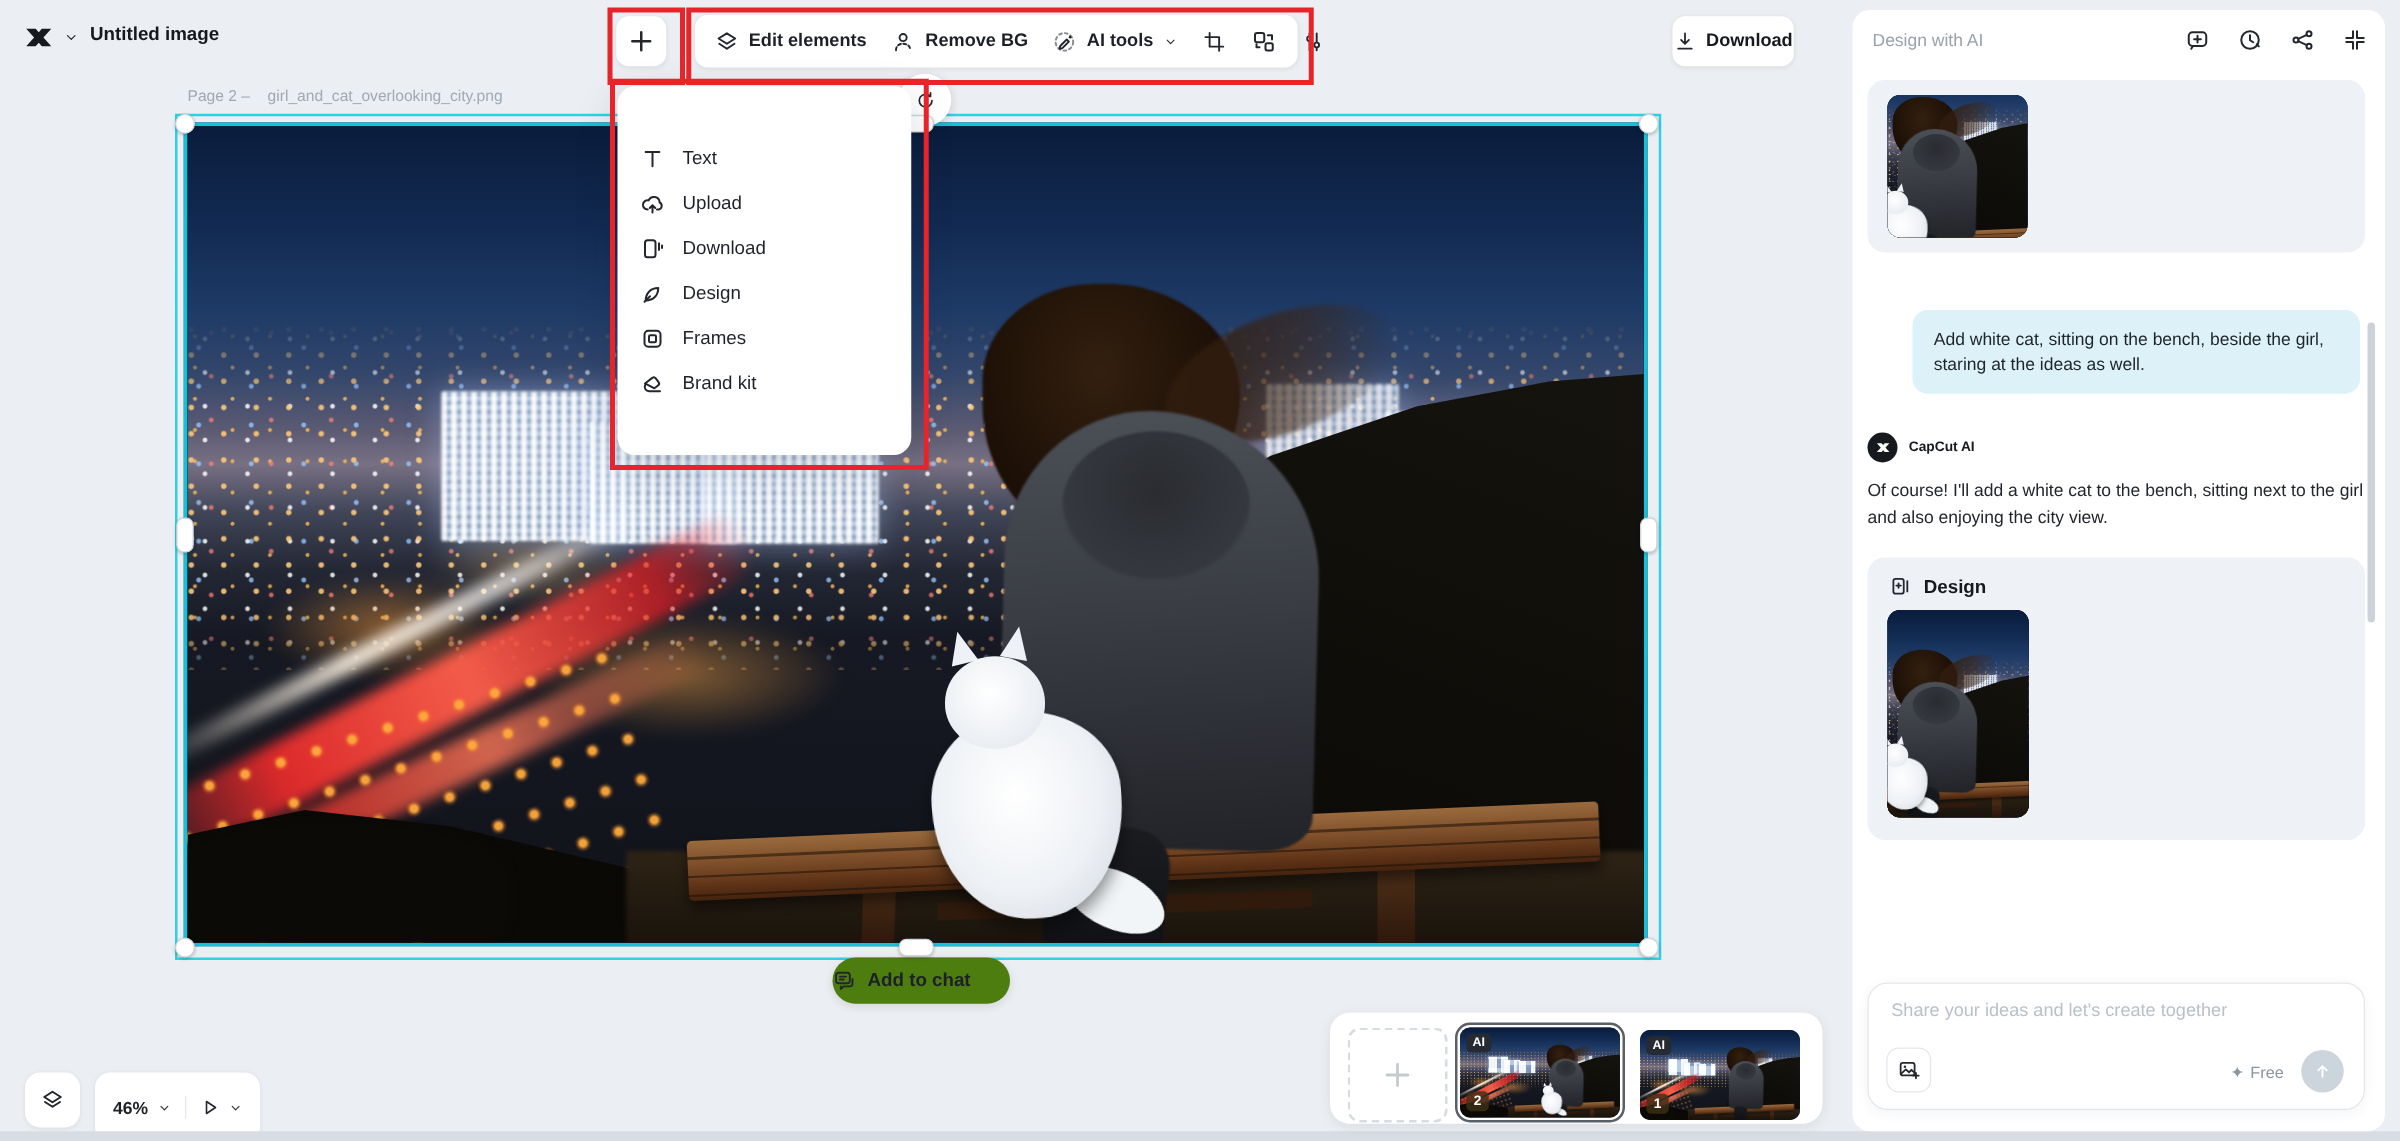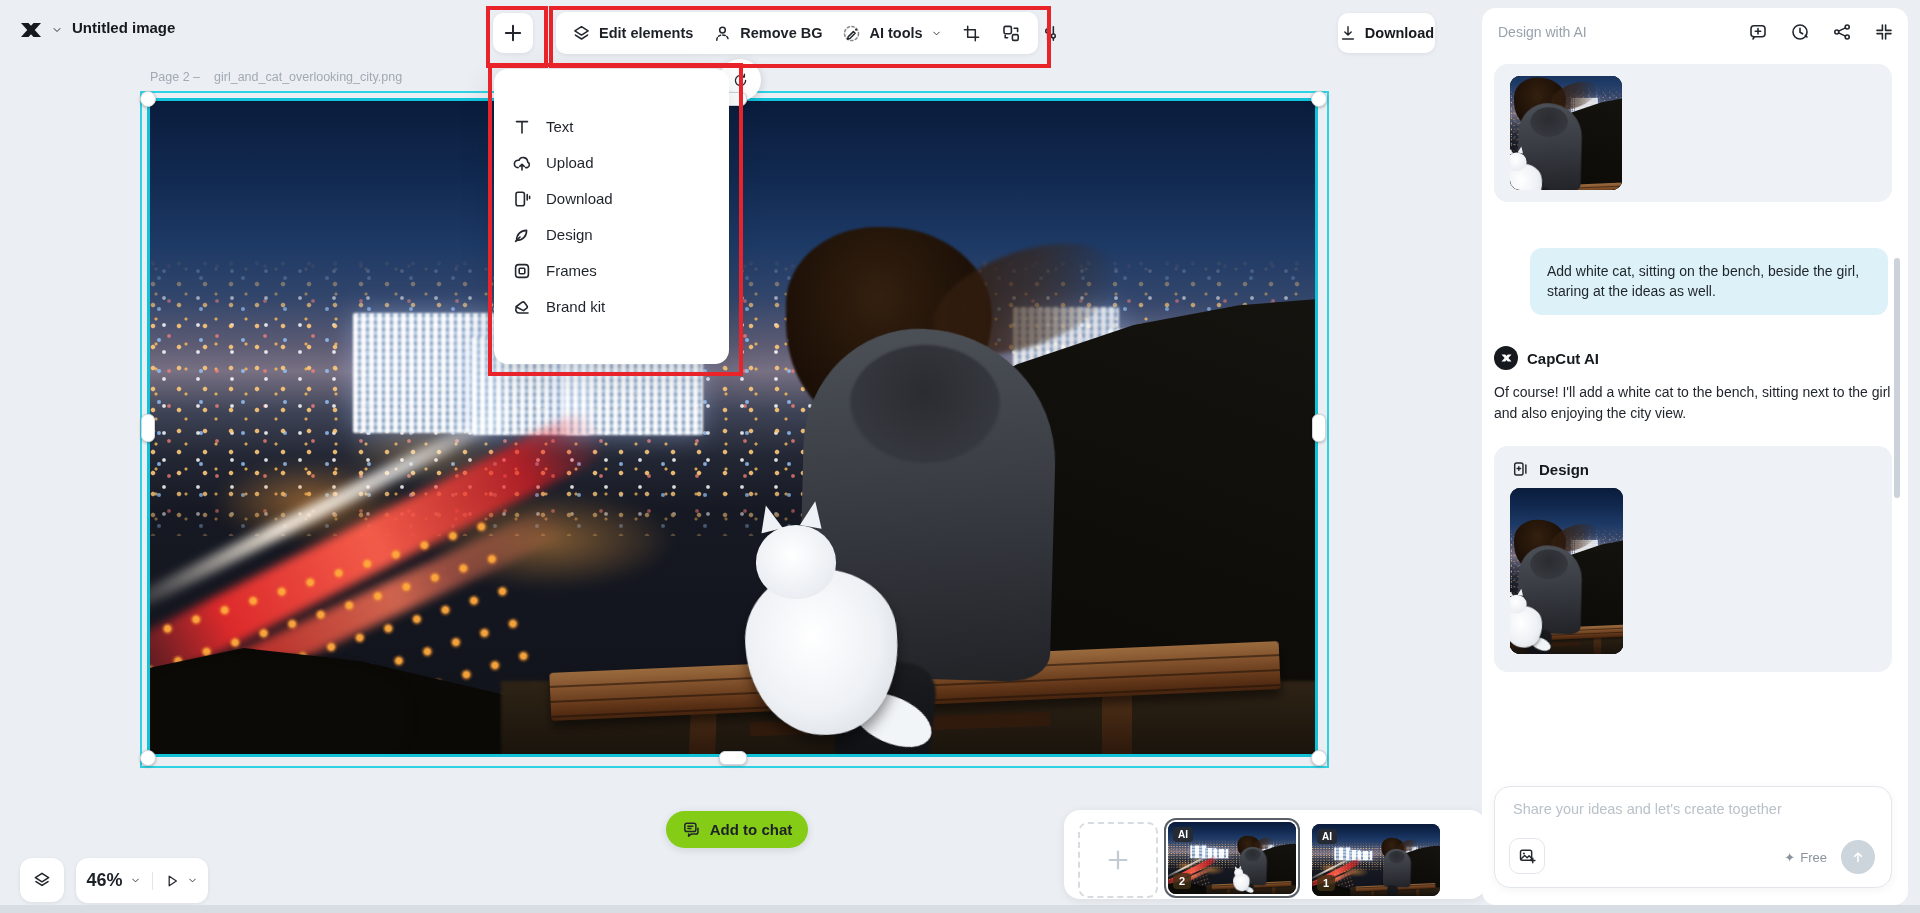--- a/index.html
+++ b/index.html
@@ -23,54 +23,54 @@
 
   
   .page-label{left:150px;top:70px;font-size:12.5px;color:#a1a9b3;display:flex;gap:14px;}
   .canvas-frame{left:147px;top:98px;width:1171px;height:659px;box-sizing:border-box;border:3px solid #12c2d8;background:#0c1526;overflow:hidden;z-index:2;}
   .canvas-outline{left:140px;top:91px;width:1185px;height:673px;border:2px solid #2ed2e2;pointer-events:none;z-index:3;}
   .handle{background:#fff;border:1px solid #cfd6dd;box-shadow:0 1px 3px rgba(0,0,0,.25);z-index:6;}
   .h-corner{width:14px;height:14px;border-radius:50%;}
   .h-pill-h{width:26px;height:12px;border-radius:6px;}
   .h-pill-v{width:12px;height:26px;border-radius:6px;}
   .refresh-btn{left:719px;top:59px;width:42px;height:42px;border-radius:50%;background:#fff;box-shadow:0 2px 8px rgba(20,30,40,.18);display:flex;align-items:center;justify-content:center;z-index:4;cursor:pointer;}
-  .add-chat-btn{left:666px;top:766px;width:142px;height:37px;border-radius:19px;background:#84cc16;box-shadow:0 2px 8px rgba(20,30,40,.12);display:flex;align-items:center;justify-content:center;gap:9px;font-size:15px;font-weight:600;color:#1d2127;z-index:5;cursor:pointer;margin-top:45px;}
+  .add-chat-btn{left:666px;top:766px;width:142px;height:37px;border-radius:19px;background:#4d7c0f;box-shadow:0 2px 8px rgba(20,30,40,.12);display:flex;align-items:center;gap:9px;font-size:15px;font-weight:600;color:#1d2127;z-index:5;cursor:pointer;}
 
   
   .add-menu{left:494px;top:69px;width:235px;height:295px;background:#fff;border-radius:14px;box-shadow:0 10px 34px rgba(20,30,50,.16);z-index:30;display:flex;flex-direction:column;justify-content:center;padding:20px 0;box-sizing:border-box;}
   .menu-item{height:36px;display:flex;align-items:center;gap:14px;padding-left:18px;font-size:15px;color:#1f2329;cursor:pointer;}
 
   
   .layers-btn{left:20px;top:858px;width:44px;height:44px;border-radius:12px;display:flex;align-items:center;justify-content:center;cursor:pointer;}
-  .zoom-pill{left:76px;top:858px;width:132px;height:45px;border-radius:12px;display:flex;align-items:center;justify-content:center;gap:7px;font-size:18px;font-weight:600;color:#1d2127;}
+  .zoom-pill{left:76px;top:858px;width:132px;height:56px;border-radius:12px;display:flex;align-items:center;justify-content:center;gap:7px;font-size:14px;font-weight:600;color:#1d2127;}
   .v-div{width:1px;height:18px;background:#e2e6ea;margin:0 4px;}
 
   
-  .pages-card{left:1064px;top:810px;width:394px;height:89px;border-radius:16px;background:#fff;box-shadow:0 2px 10px rgba(20,30,40,.08);z-index:5;padding-left:28px;}
+  .pages-card{left:1064px;top:810px;width:394px;height:89px;border-radius:16px;background:#fff;box-shadow:0 2px 10px rgba(20,30,40,.08);z-index:5;}
   .add-page{left:14px;top:12px;width:76px;height:72px;border:2px dashed #d7dce2;border-radius:10px;display:flex;align-items:center;justify-content:center;cursor:pointer;}
   .thumb{overflow:hidden;border-radius:8px;background:#0c1526;cursor:pointer;}
   .thumb-sel{left:100px;top:8px;width:136px;height:80px;border:2px solid #596068;border-radius:12px;background:#fff;padding:2px;box-sizing:border-box;}
   .thumb-win{position:relative;width:128px;height:72px;}
   .thumb1-wrap{left:246px;top:12px;width:132px;height:76px;border-radius:10px;padding:2px;box-sizing:border-box;}
   .badge-ai{position:absolute;left:5px;top:5px;background:#262b33;color:#fff;font-size:10px;font-weight:700;padding:2px 5px;border-radius:4px;z-index:3;line-height:1.1;}
   .badge-num{position:absolute;left:5px;bottom:5px;background:rgba(62,48,22,.82);color:#fff;font-size:11px;font-weight:700;padding:1px 6px;border-radius:4px;z-index:3;line-height:1.3;}
 
   
   .ai-panel{left:1482px;top:8px;width:426px;height:897px;background:#fff;border-radius:14px;z-index:5;}
   .panel-title{left:16px;top:16px;font-size:14px;color:#98a2ac;}
   .panel-icons{right:14px;top:14px;display:flex;gap:22px;align-items:center;}
   .panel-icons .pi{cursor:pointer;}
   .gray-card{background:#eef1f5;border-radius:14px;}
   .card1{left:12px;top:56px;width:398px;height:138px;}
   .img-win{position:relative;overflow:hidden;border-radius:10px;background:#0c1526;cursor:pointer;}
   .chat-img{left:16px;top:12px;width:112px;height:114px;}
   .bubble{left:48px;top:240px;width:358px;box-sizing:border-box;background:#dcf2f8;border-radius:12px;padding:13px 17px;font-size:14px;line-height:1.45;color:#1f242a;}
   .ai-row{left:12px;top:338px;display:flex;align-items:center;gap:9px;}
   .ai-avatar{width:24px;height:24px;border-radius:50%;background:#16191d;display:flex;align-items:center;justify-content:center;}
-  .ai-name{font-size:15px;font-weight:700;color:#16191d;}
+  .ai-name{font-size:11px;font-weight:700;color:#16191d;}
   .ai-para{left:12px;top:374px;width:404px;font-size:14px;line-height:1.5;color:#23272d;}
   .design-card{left:12px;top:438px;width:398px;height:226px;}
   .design-head{position:absolute;left:18px;top:14px;display:flex;align-items:center;gap:9px;font-size:15px;font-weight:700;color:#16191d;}
   .design-img{left:16px;top:42px;width:113px;height:166px;}
   .composer{left:12px;top:778px;width:398px;height:102px;background:#fff;border:1.5px solid #e3e7ec;border-radius:16px;box-shadow:0 2px 10px rgba(20,30,40,.05);box-sizing:border-box;}
   .composer input{position:absolute;left:16px;top:13px;width:360px;border:0;outline:none;font-size:14.5px;font-family:"Liberation Sans",sans-serif;color:#3a4048;background:transparent;}
   .composer input::placeholder{color:#b9c1c9;}
   .img-add-btn{position:absolute;left:14px;bottom:13px;width:36px;height:36px;border:1.5px solid #e3e7ec;border-radius:10px;display:flex;align-items:center;justify-content:center;box-sizing:border-box;cursor:pointer;background:#fff;}
   .free-tag{position:absolute;right:64px;bottom:22px;font-size:13px;color:#8a939e;display:flex;align-items:center;gap:5px;}
   .send-btn{position:absolute;right:16px;bottom:13px;width:34px;height:34px;border-radius:50%;background:#ccd4dc;display:flex;align-items:center;justify-content:center;cursor:pointer;}

